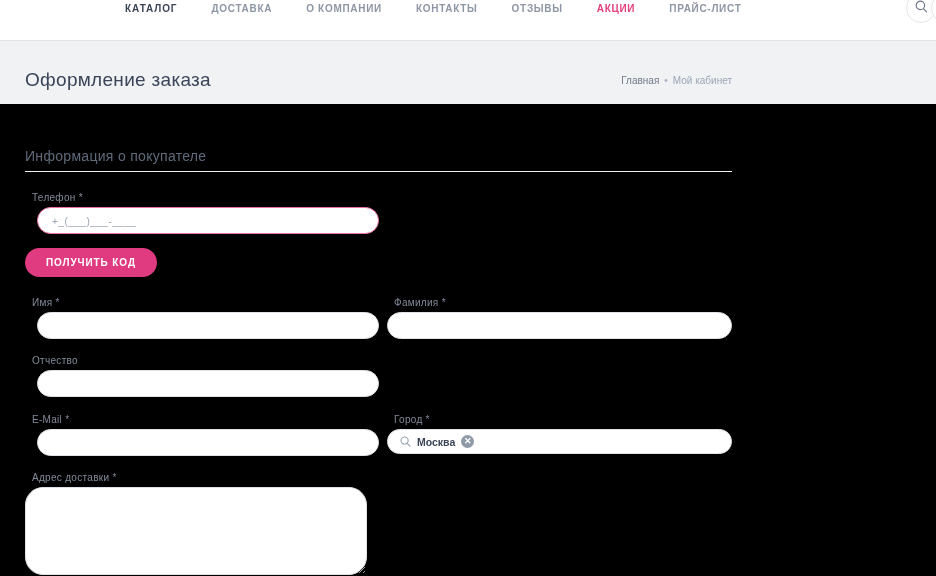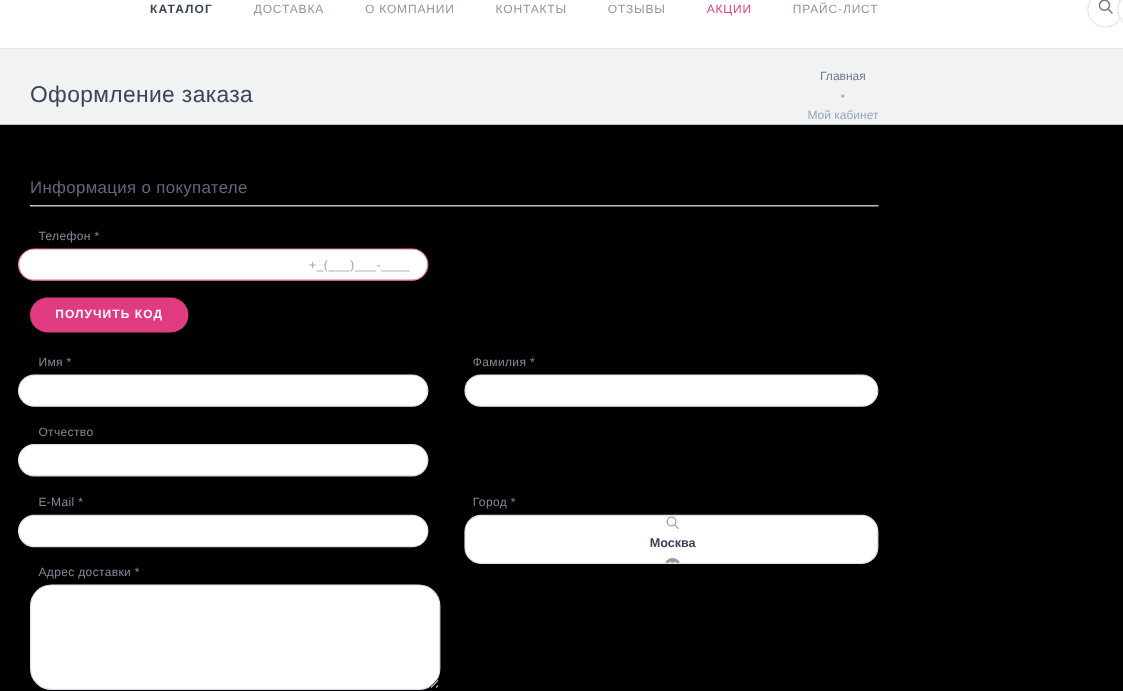--- a/index.html
+++ b/index.html
@@ -12,21 +12,21 @@
   .canvas { position: relative; width: 936px; height: 576px; overflow: hidden; padding-left: 11px; }
 
   
   .topnav { position: absolute; top: 0; left: 0; right: 0; height: 40px; background: #fff; }
   .nav-items {
     position: absolute; left: 125px; top: -8px; height: 32px;
     display: flex; align-items: center; gap: 34px; white-space: nowrap;
   }
   .nav-link {
     font-size: 10px; letter-spacing: 0.7px; text-transform: uppercase;
-    color: #8d96a5; font-weight: 400; cursor: pointer;
+    color: #8d96a5; font-weight: 700; cursor: pointer;
   }
   .nav-link.nav-strong { color: #3b4559; font-weight: 700; letter-spacing: 0.9px; }
   .nav-link.nav-accent { color: #e2417f; }
   .icon-circle {
     position: absolute; top: -7px; width: 30px; height: 30px; box-sizing: border-box;
     border: 1px solid #e2e6ea; border-radius: 50%; background: #fff;
     display: flex; align-items: center; justify-content: center; cursor: pointer;
   }
   .search-circle { right: 11px; }
   .partial-circle { left: 931px; }
@@ -34,21 +34,21 @@
   
   .band {
     position: absolute; top: 40px; left: 0; right: 0; height: 80px; box-sizing: border-box;
     background: #f0f2f4; border-top: 1px solid #e3e6e9; border-bottom: 1px solid #e3e6e9;
   }
   .band-inner {
     position: absolute; left: 25px; width: 707px; top: 0; bottom: 0;
     display: flex; align-items: center; justify-content: space-between;
   }
   .page-title { font-size: 19px; color: #3b4559; font-weight: 500; letter-spacing: 0.3px; }
-  .breadcrumb { font-size: 10px; display: flex; align-items: center; gap: 5px; flex-direction: column; }
+  .breadcrumb { font-size: 10px; display: flex; align-items: center; gap: 5px; }
   .crumb-home { color: #707a89; cursor: pointer; }
   .crumb-sep { color: #a7b0bd; }
   .crumb-current { color: #9aa6b5; }
 
   
   .content { position: absolute; top: 104px; left: 0; right: 0; bottom: 0; background: #000000; }
   .section-title {
     position: absolute; left: 25px; top: 44px;
     font-size: 14px; color: #5f6a7b; letter-spacing: 0.3px;
   }
@@ -61,36 +61,36 @@
   }
   .pill-input {
     position: absolute; box-sizing: border-box; height: 27px;
     border: 1px solid #dfe3e8; border-radius: 14px; background: #fff;
     padding: 0 14px; font-size: 11px; color: #3b4559; outline: none;
     font-family: "Liberation Sans", sans-serif;
   }
   .pill-input::placeholder { color: #9aa3b0; font-size: 10px; letter-spacing: 0.5px; }
   .phone-input { border-color: #ed6fa4; }
 
-  .col-left { left: 15px; width: 342px; text-align: right; }
+  .col-left { left: 37px; width: 342px; }
   .col-right { left: 387px; width: 345px; }
 
   .btn-primary {
     position: absolute; left: 25px; top: 144px; height: 29px; padding: 0 21px;
     background: #e03a80; color: #ffffff; border: none; border-radius: 15px;
     font-size: 10px; font-weight: 700; letter-spacing: 0.9px; cursor: pointer;
     font-family: "Liberation Sans", sans-serif;
   }
 
   
   .city-field {
-    position: absolute; box-sizing: border-box; height: 41px;
+    position: absolute; box-sizing: border-box; height: 25px;
     border: 1px solid #dfe3e8; border-radius: 14px; background: #fff;
     display: flex; align-items: center; gap: 6px; padding: 0 10px 0 12px;
-    cursor: text; overflow: hidden; flex-direction: column;
+    cursor: text; overflow: hidden;
   }
   .city-main { font-size: 10.5px; font-weight: 700; color: #3b4559; white-space: nowrap; }
   .city-rest { font-size: 10.5px; color: #9aa7b4; white-space: nowrap; overflow: hidden; flex: 1; }
   .clear-btn {
     width: 13px; height: 13px; border-radius: 50%; background: #8f99a8; flex: 0 0 auto;
     display: flex; align-items: center; justify-content: center; cursor: pointer;
   }
   .clear-btn span { color: #fff; font-size: 9px; line-height: 1; font-weight: 700; }
 
   .address-textarea {

